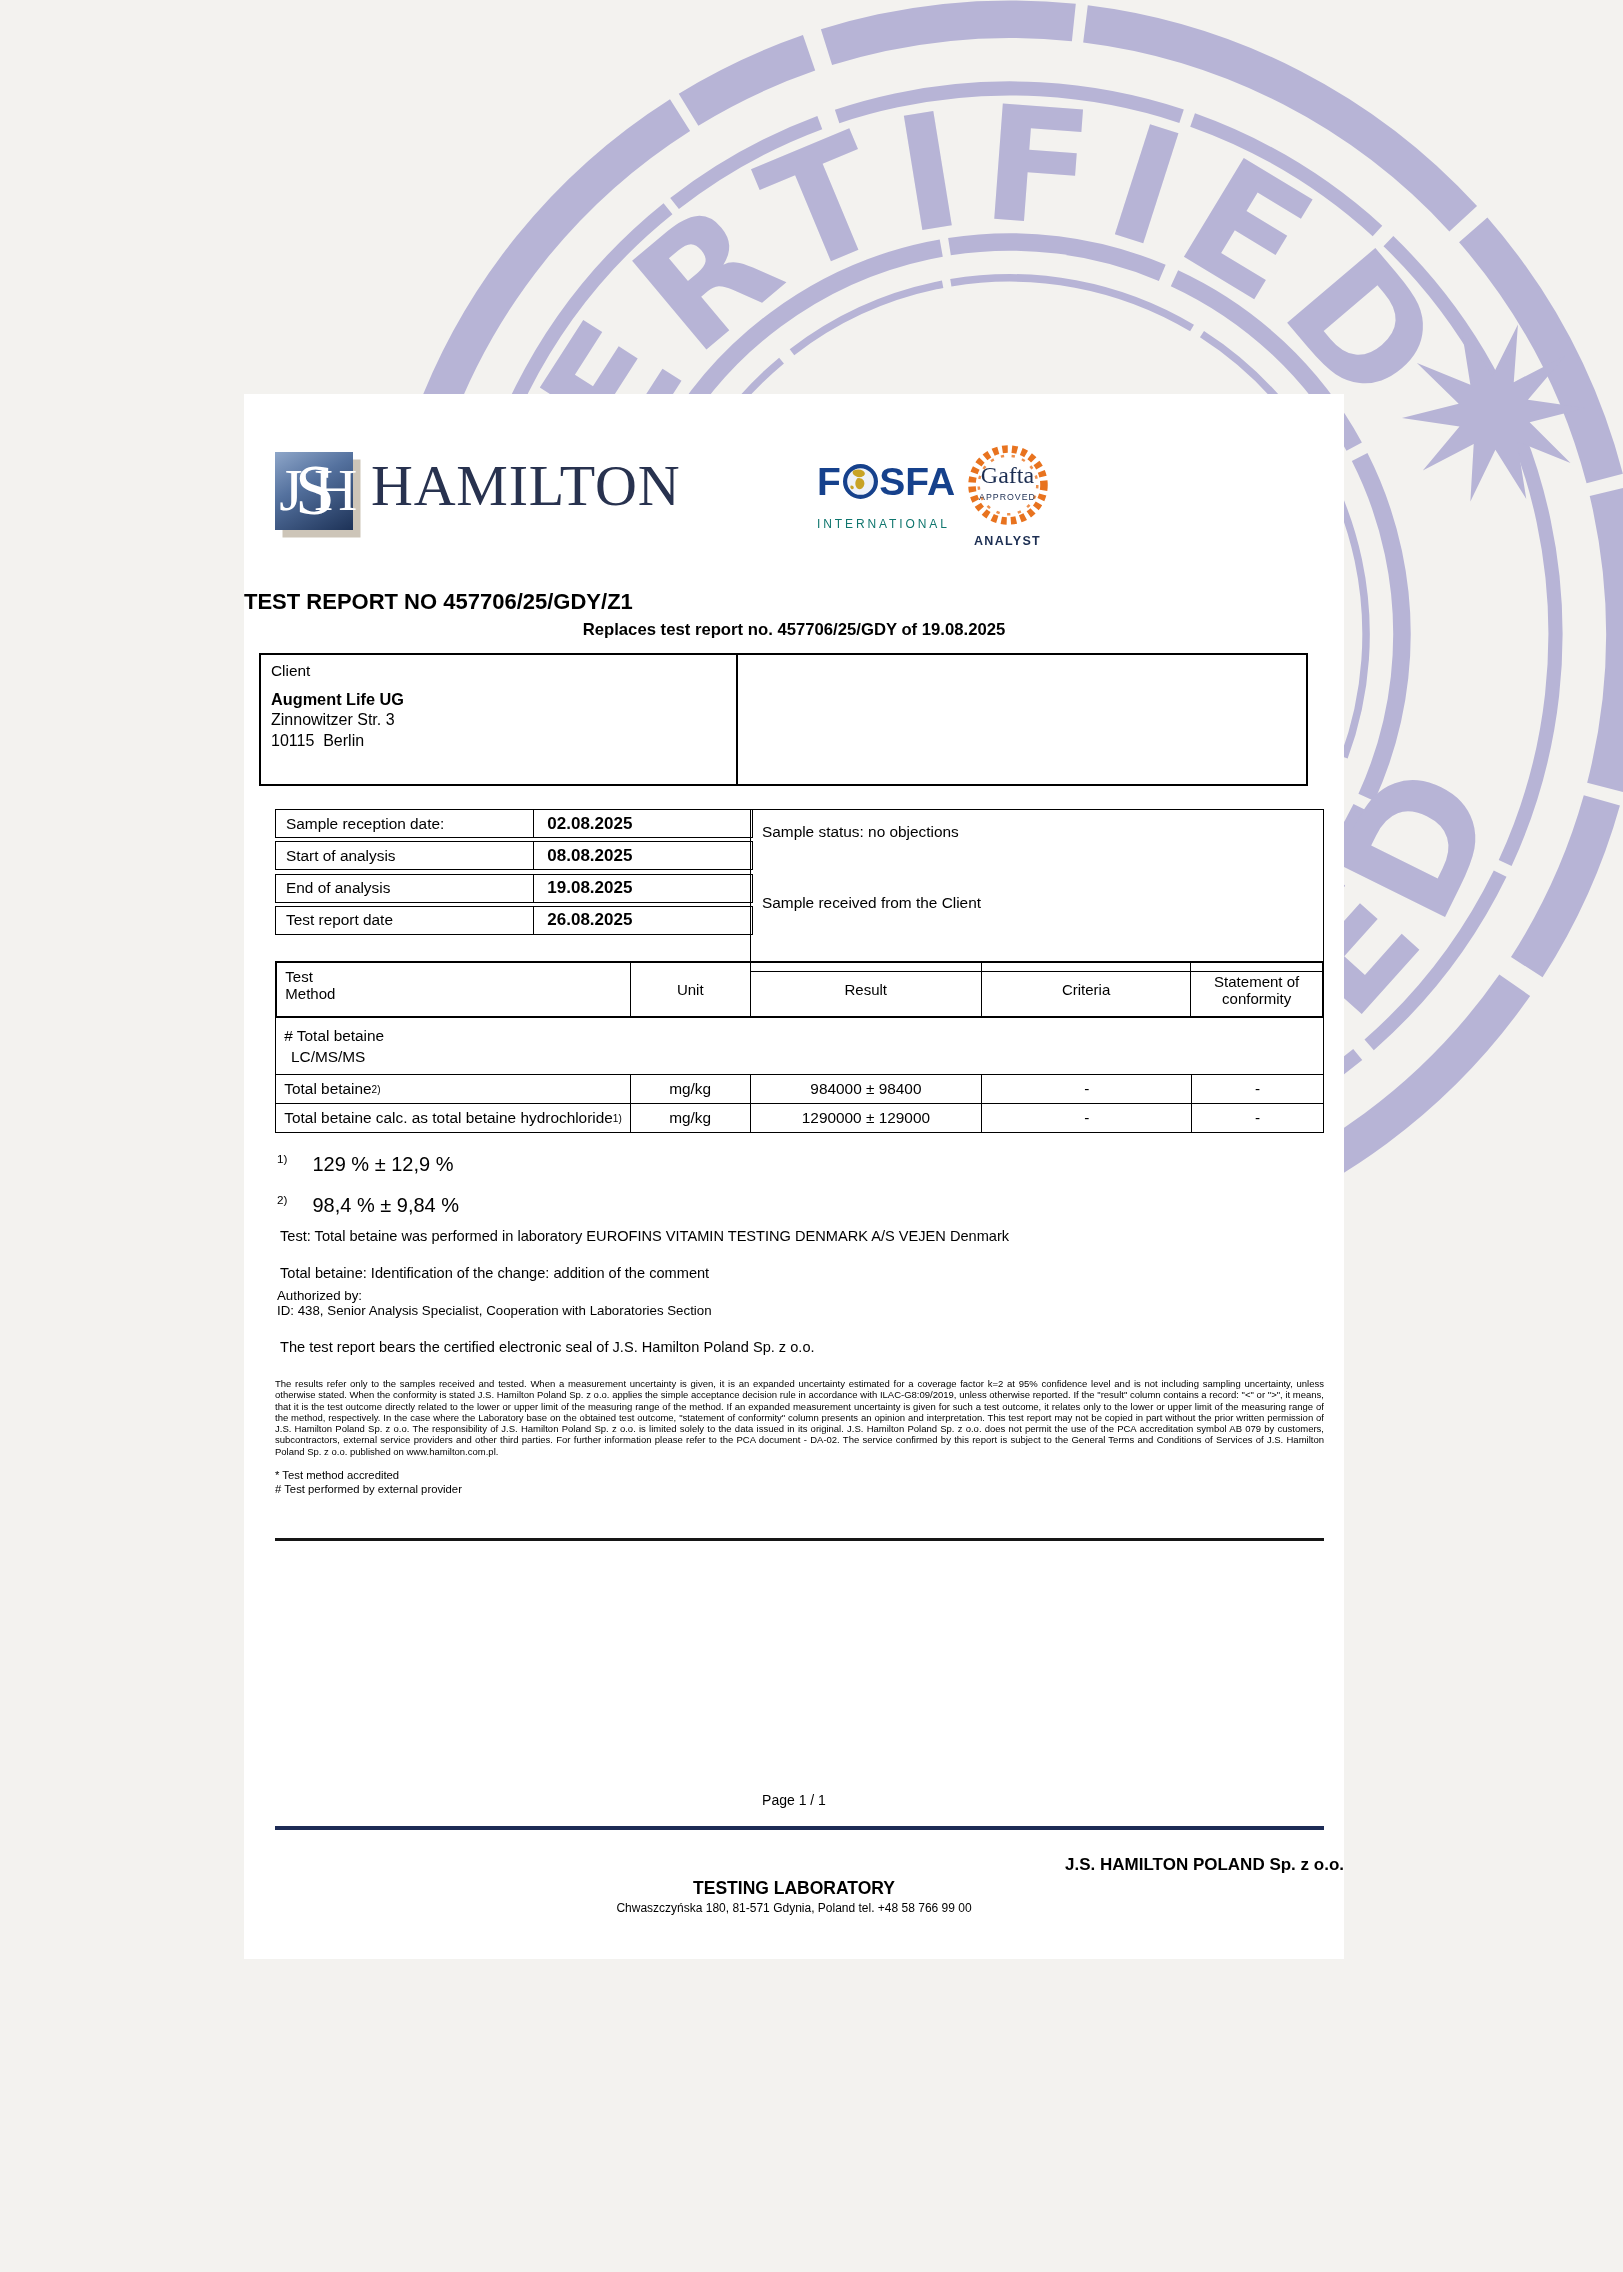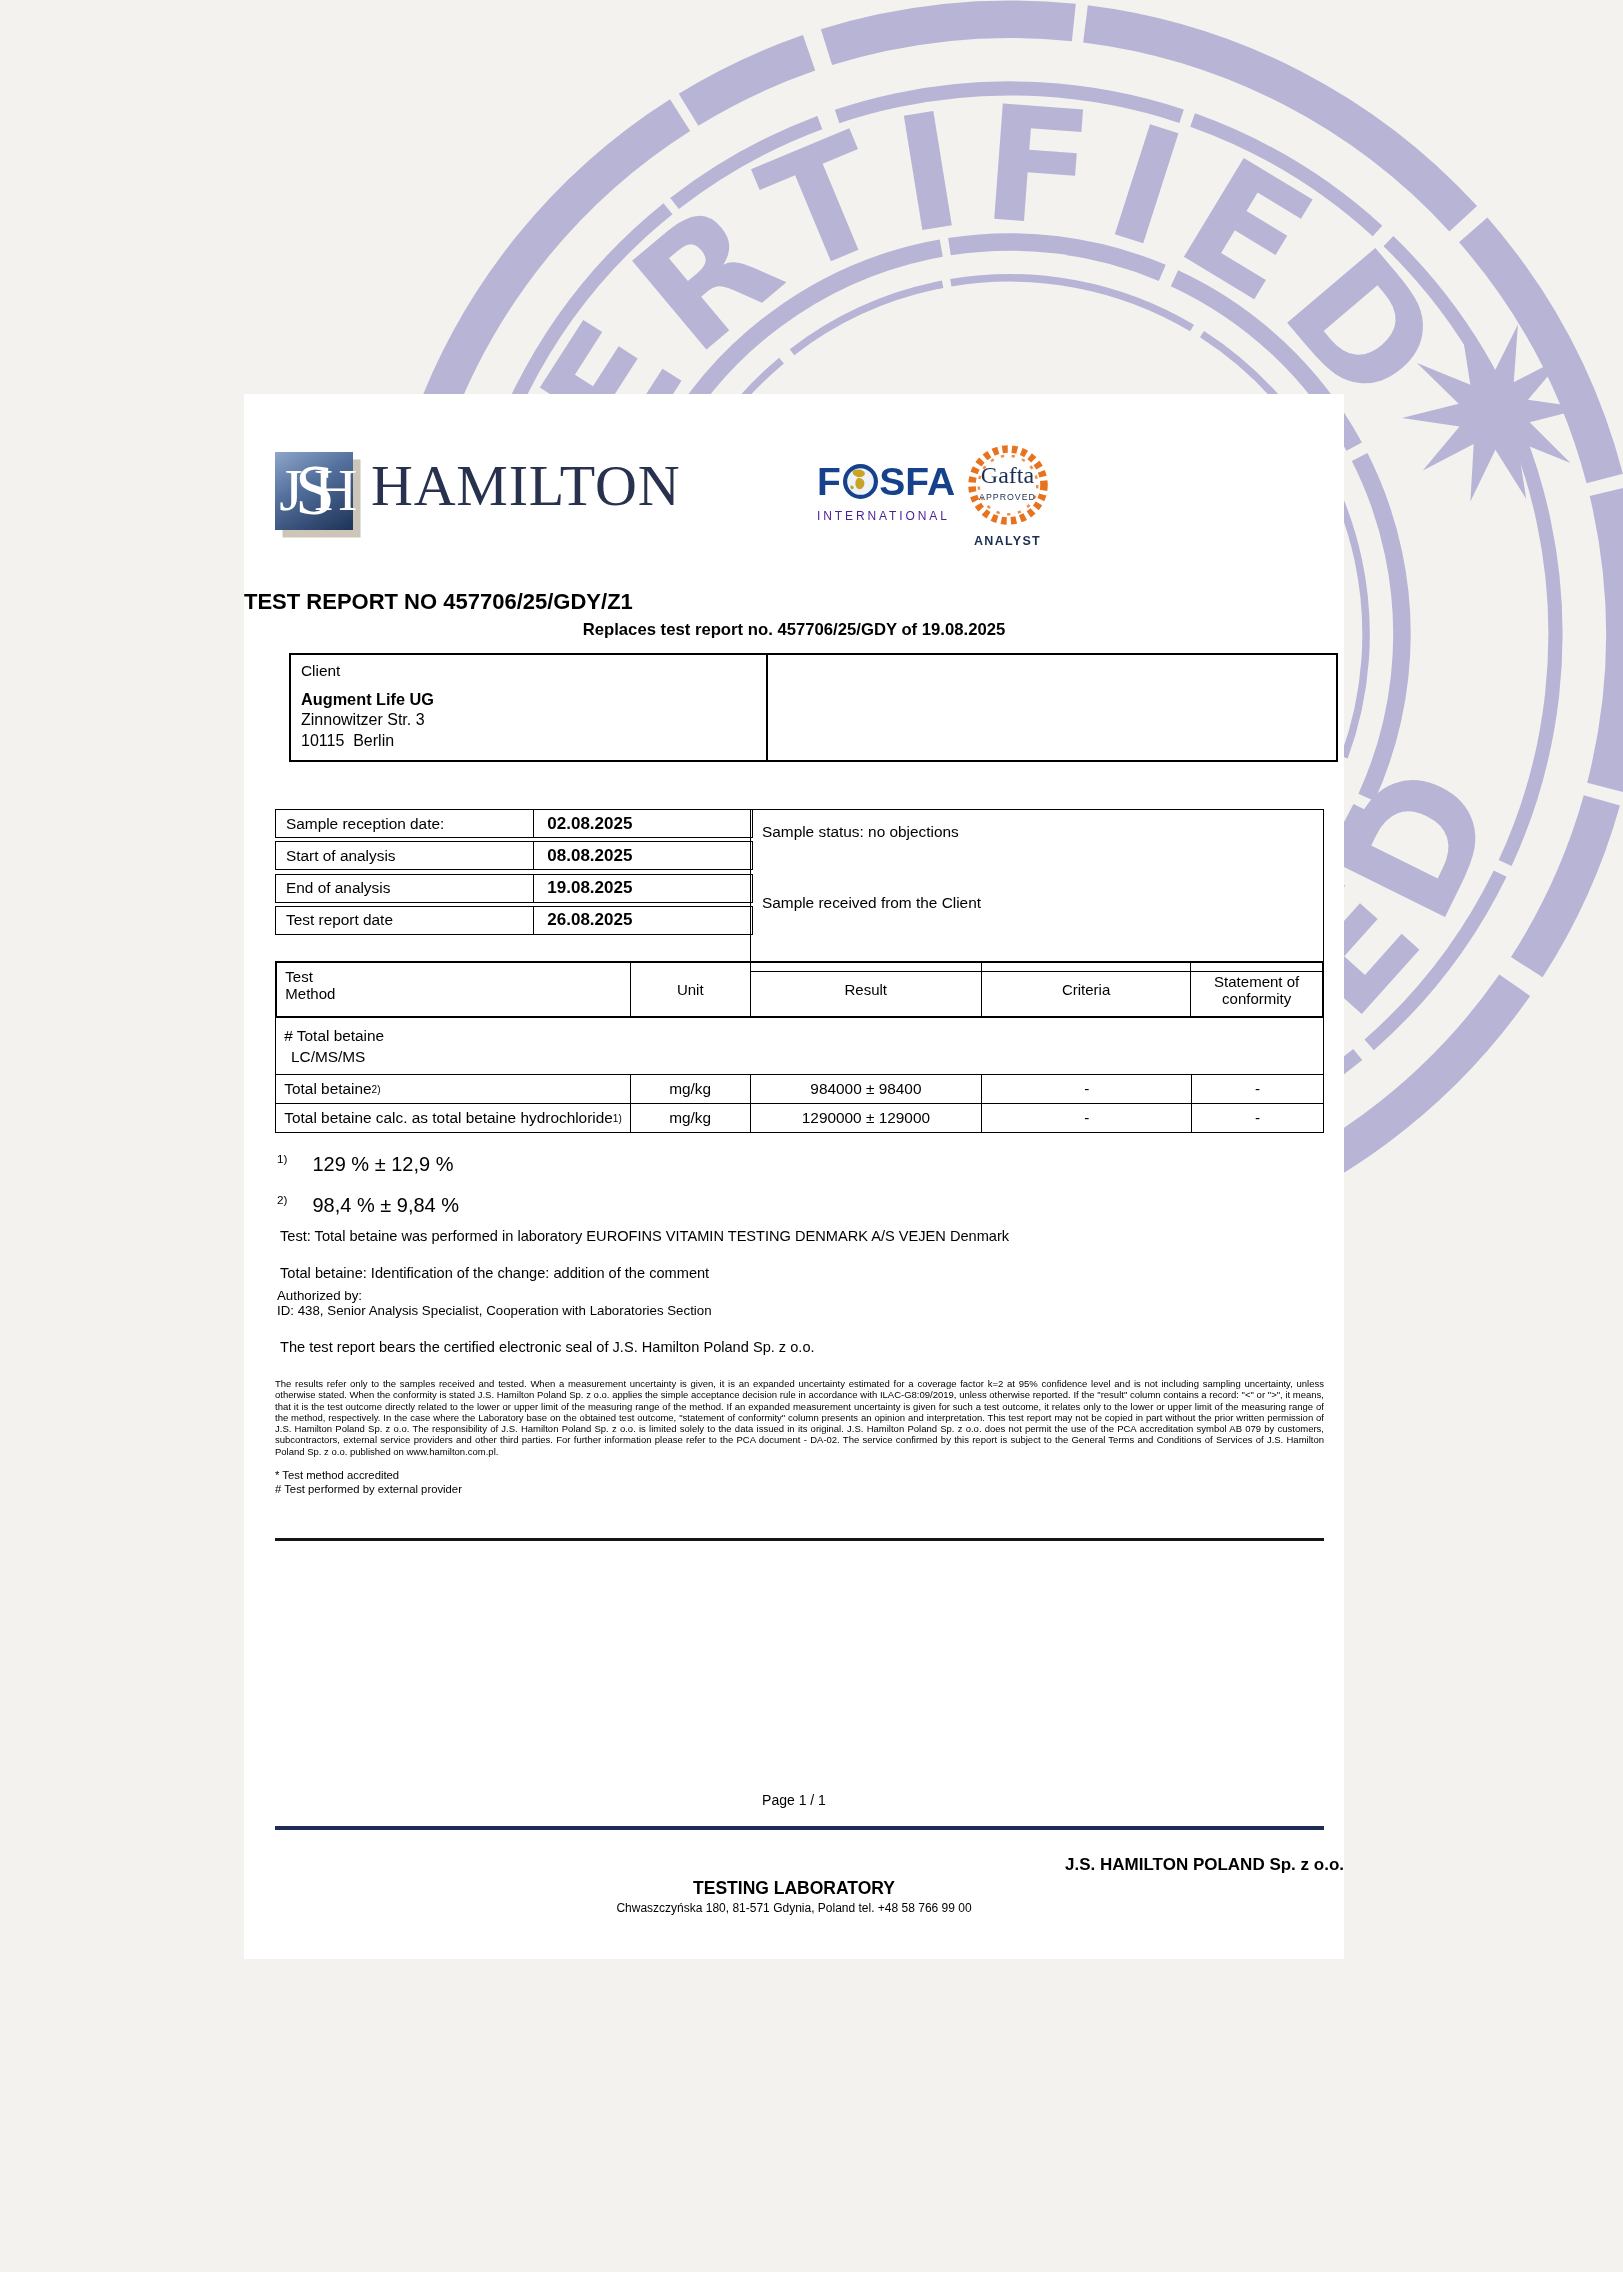--- a/index.html
+++ b/index.html
@@ -29,34 +29,34 @@
 
   .brand {
     position:absolute; left:127px; top:63px;
     font-family:"Liberation Serif", serif; font-size:58px; line-height:58px;
     letter-spacing:0.8px; color:#28324f;
   }
 
   .fosfa { position:absolute; left:573px; top:69px; color:#16418c; }
   .fosfa-word { display:flex; align-items:center; font-size:39px; font-weight:bold; line-height:37px; }
   .fosfa-globe { margin:0 1.7px; }
-  .fosfa-sub { margin-top:9px; font-size:12px; letter-spacing:2.9px; color:#4c1d95; }
+  .fosfa-sub { margin-top:17px; font-size:12px; letter-spacing:2.9px; color:#0f766e; }
 
   .gafta { position:absolute; left:722px; top:50px; width:83px; text-align:center; color:#1c2e52; }
   .gafta-ring { position:relative; width:82px; height:82px; margin:0 auto; }
   .gafta-name { position:absolute; left:0; right:0; top:18.4px; font-family:"Liberation Serif", serif; font-size:24px; }
   .gafta-approved { position:absolute; left:0; right:0; top:48px; font-size:8.8px; letter-spacing:1px; }
   .gafta-analyst { margin-top:8.3px; font-size:12.5px; font-weight:bold; letter-spacing:1.3px; }
 
   
   .title   { position:absolute; left:0; right:0; top:195px; text-align:left; font-size:22px; font-weight:bold; }
   .subtitle{ position:absolute; left:0; right:0; top:226px; text-align:center; font-size:16.7px;   font-weight:bold; }
 
   
-  .tbl-top { position:absolute; left:45px; top:259px; width:1049px; height:109px;
+  .tbl-top { position:absolute; left:15px; top:259px; width:1049px; height:133px;
              border:2.1px solid #000; box-sizing:border-box; }
   .tbl-top-divider { position:absolute; left:475px; top:0; bottom:0; width:1.7px; background:#000; }
   .client-cell { position:absolute; left:10px; top:6.7px; }
   .client-label { font-size:15.4px; }
   .client-name { margin-top:10px; font-size:16.3px; font-weight:bold; }
   .client-addr { font-size:16px; line-height:21px; white-space:pre-wrap; }
   .sample-cell { position:absolute; left:486px; top:6.7px; }
   .sample-label { font-size:15.4px; }
   .sample-line { font-size:15.4px; line-height:19px; white-space:pre-wrap; }
   .sample-first { margin-top:6.7px; }

